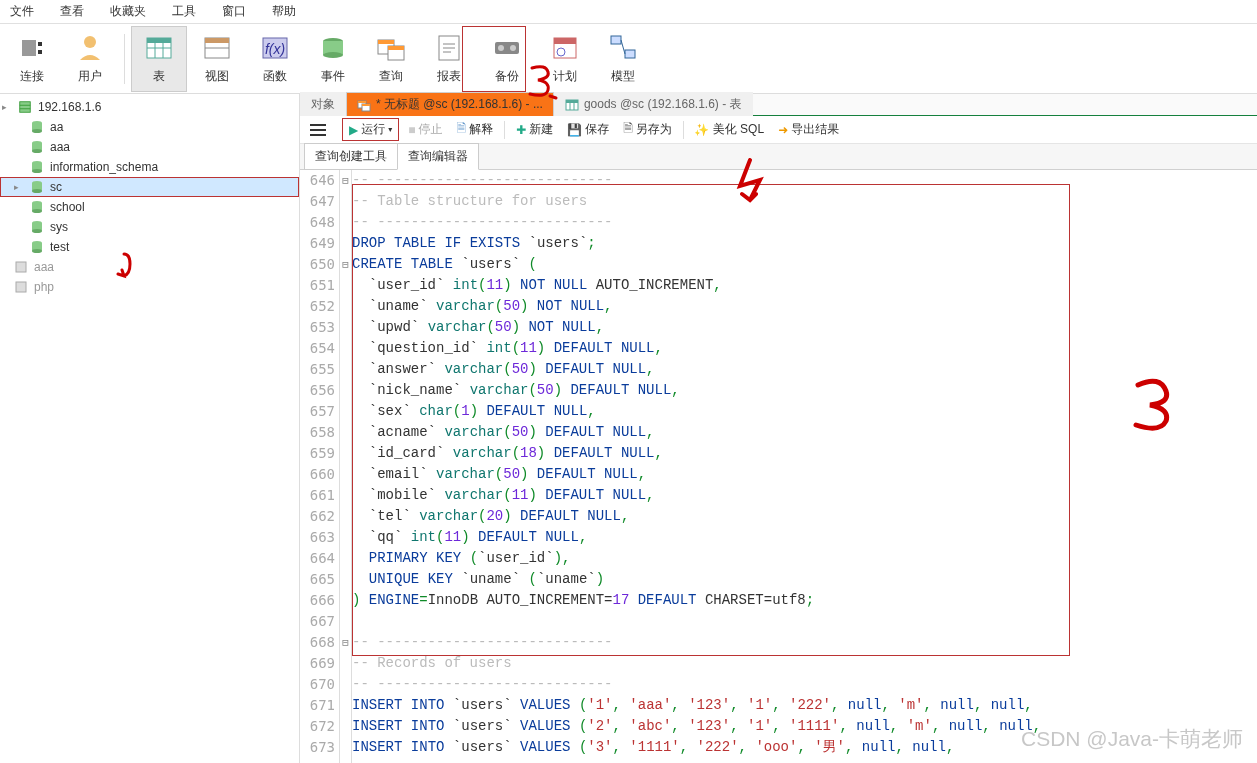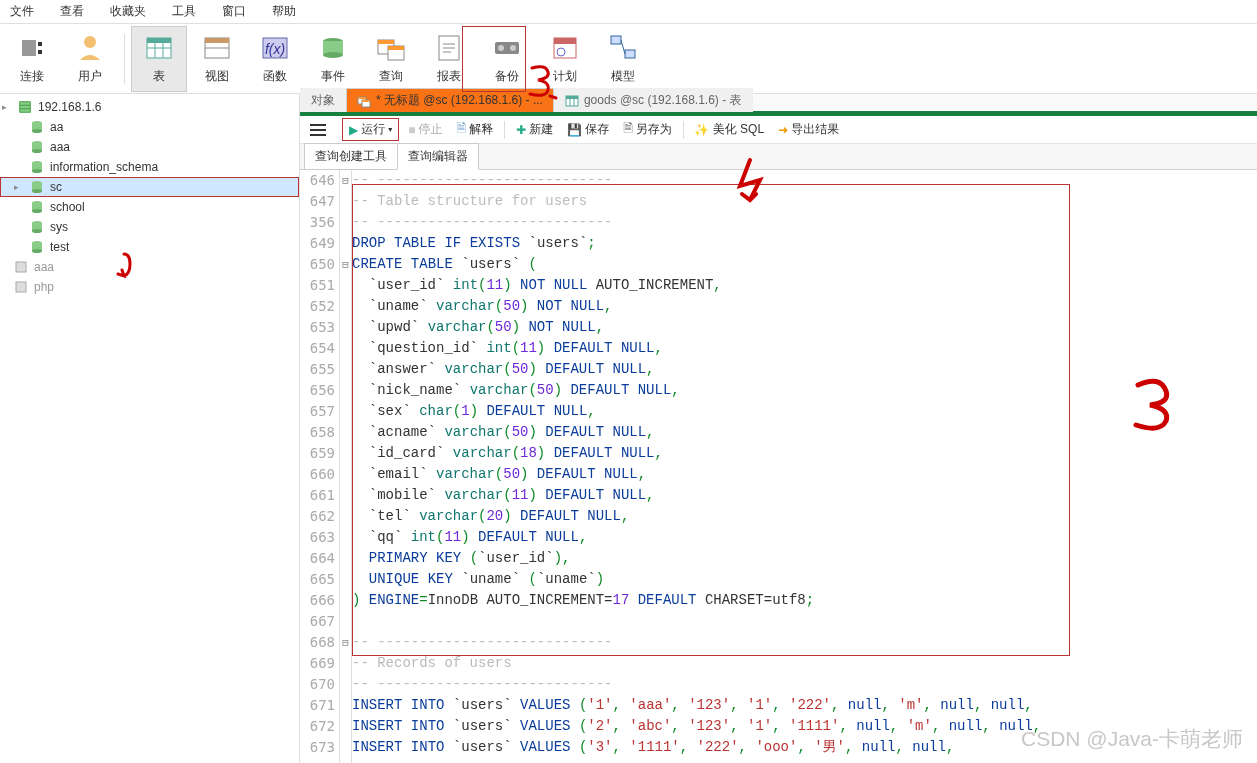--- a/index.html
+++ b/index.html
@@ -13,21 +13,21 @@
   .sep { width: 1px; height: 50px; background: #ddd; margin: 0 4px; }
   .workspace { display: flex; height: calc(763px - 94px); background: #fff; }
   .sidebar { width: 300px; border-right: 1px solid #ddd; background: #fff; overflow-y: auto; padding-top: 3px; }
   .tree-item { display: flex; align-items: center; height: 20px; padding-left: 10px; gap: 6px; cursor: pointer; }
   .tree-item.l1 { padding-left: 30px; }
   .tree-item.selected { background: #d0e8ff; }
   .tree-item.boxed { outline: 1px solid #b33; outline-offset: -1px; }
   .db-icon { width: 14px; height: 14px; }
   .db-icon svg { width:14px; height:14px; }
   .main-panel { flex: 1; display: flex; flex-direction: column; position: relative; background: #fff; min-width: 0; }
-  .tabbar { height: 22px; display: flex; border-bottom: 5px solid #15803d; background: #fafafa; align-items: flex-end; }
+  .tabbar { height: 22px; display: flex; border-bottom: 1px solid #15803d; background: #fafafa; align-items: flex-end; }
   .tab { padding: 3px 10px; font-size: 12px; display: flex; align-items: center; gap: 5px; border: 1px solid transparent; border-bottom: none; margin-bottom: -1px; color: #666; }
   .tab.normal { background: #f0f0f0; }
   .tab.active { background: #f97316; border-color: #d0d0d0; color: #333; }
   .small-icon { width: 14px; height: 14px; display: inline-flex; align-items: center; justify-content: center; }
   .query-toolbar { display: flex; align-items: center; gap: 4px; height: 28px; padding: 0 6px; border-bottom: 1px solid #e5e5e5; background: #fff; }
   .qt-btn { display: flex; align-items: center; gap: 3px; padding: 2px 4px; font-size: 12px; color: #333; cursor: pointer; border: 1px solid transparent; }
   .qt-btn.disabled { color: #aaa; }
   .qt-sep { width: 1px; height: 18px; background: #ddd; margin: 0 2px; }
   .subtabs { display: flex; height: 26px; align-items: center; padding: 0 4px; gap: 0; border-bottom: 1px solid #d0d0d0; background: #f6f6f6; position: relative; }
   .subtab { padding: 4px 10px; font-size: 12px; border: 1px solid #ccc; background: #fff; cursor: pointer; }
@@ -337,21 +337,21 @@
 
     <div class="subtabs">
       <div class="subtab">查询创建工具</div>
       <div class="subtab active" style="margin-left:-1px;">查询编辑器</div>
     </div>
 
     <div class="editor-area">
       <div class="gutter" id="gutter">
           <div>646</div>
           <div>647</div>
-          <div>356</div>
+          <div>648</div>
           <div>649</div>
           <div>650</div>
           <div>651</div>
           <div>652</div>
           <div>653</div>
           <div>654</div>
           <div>655</div>
           <div>656</div>
           <div>657</div>
           <div>658</div>

